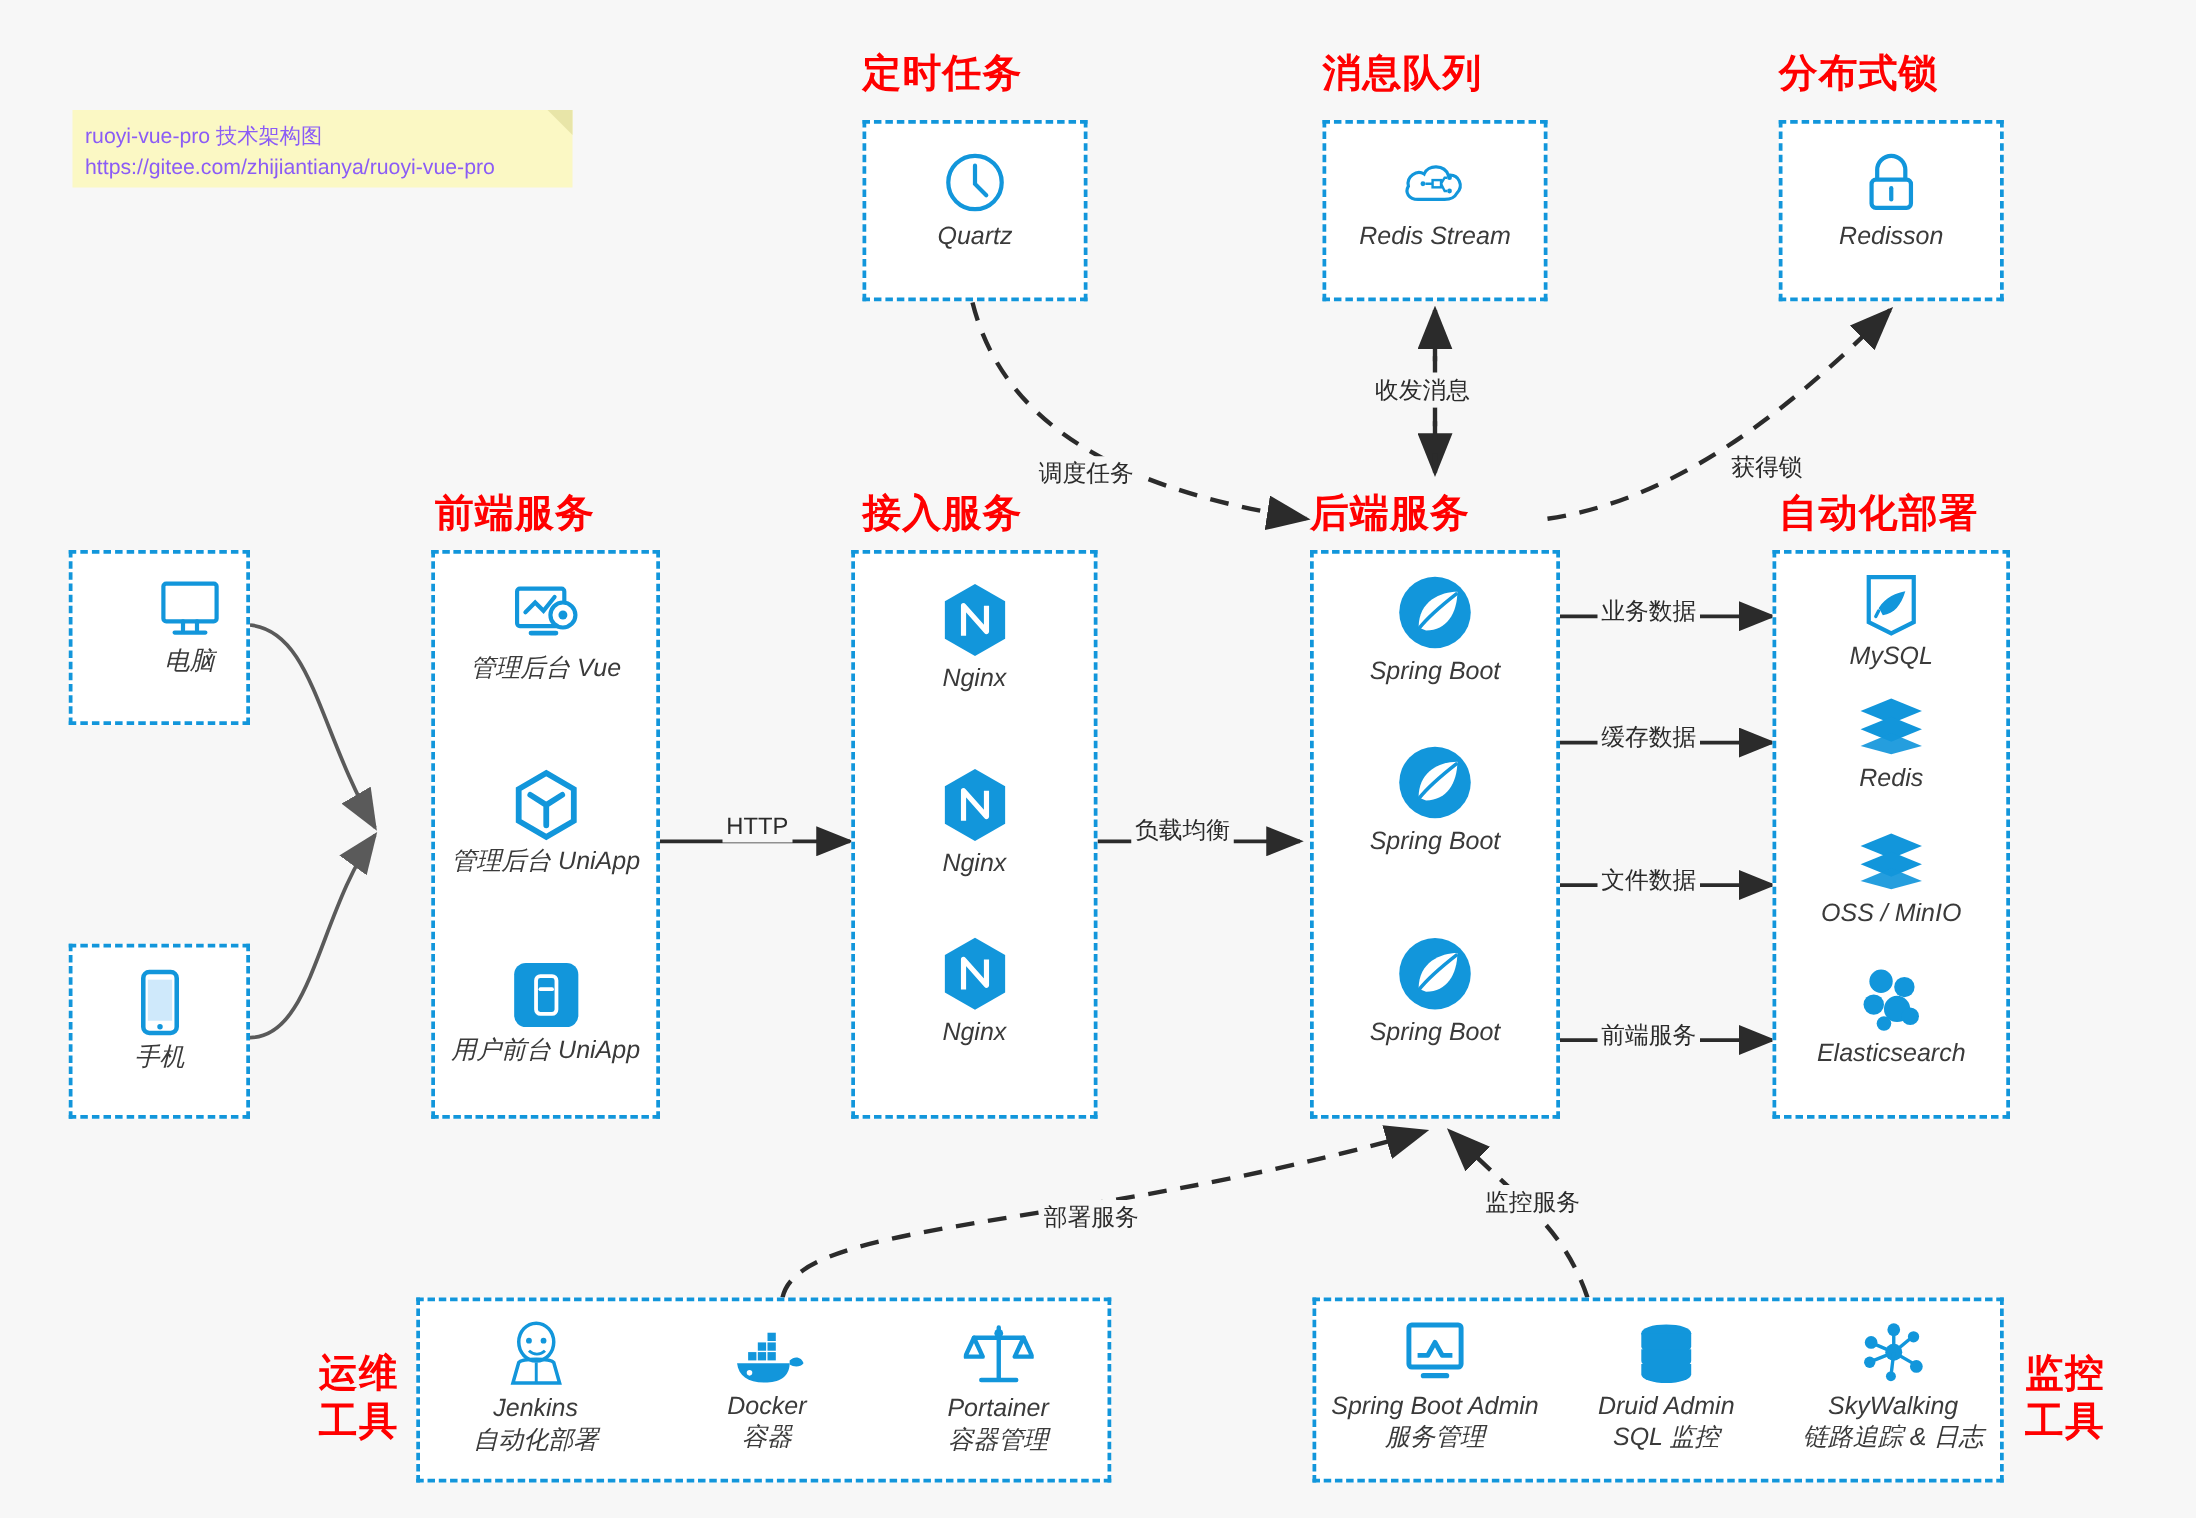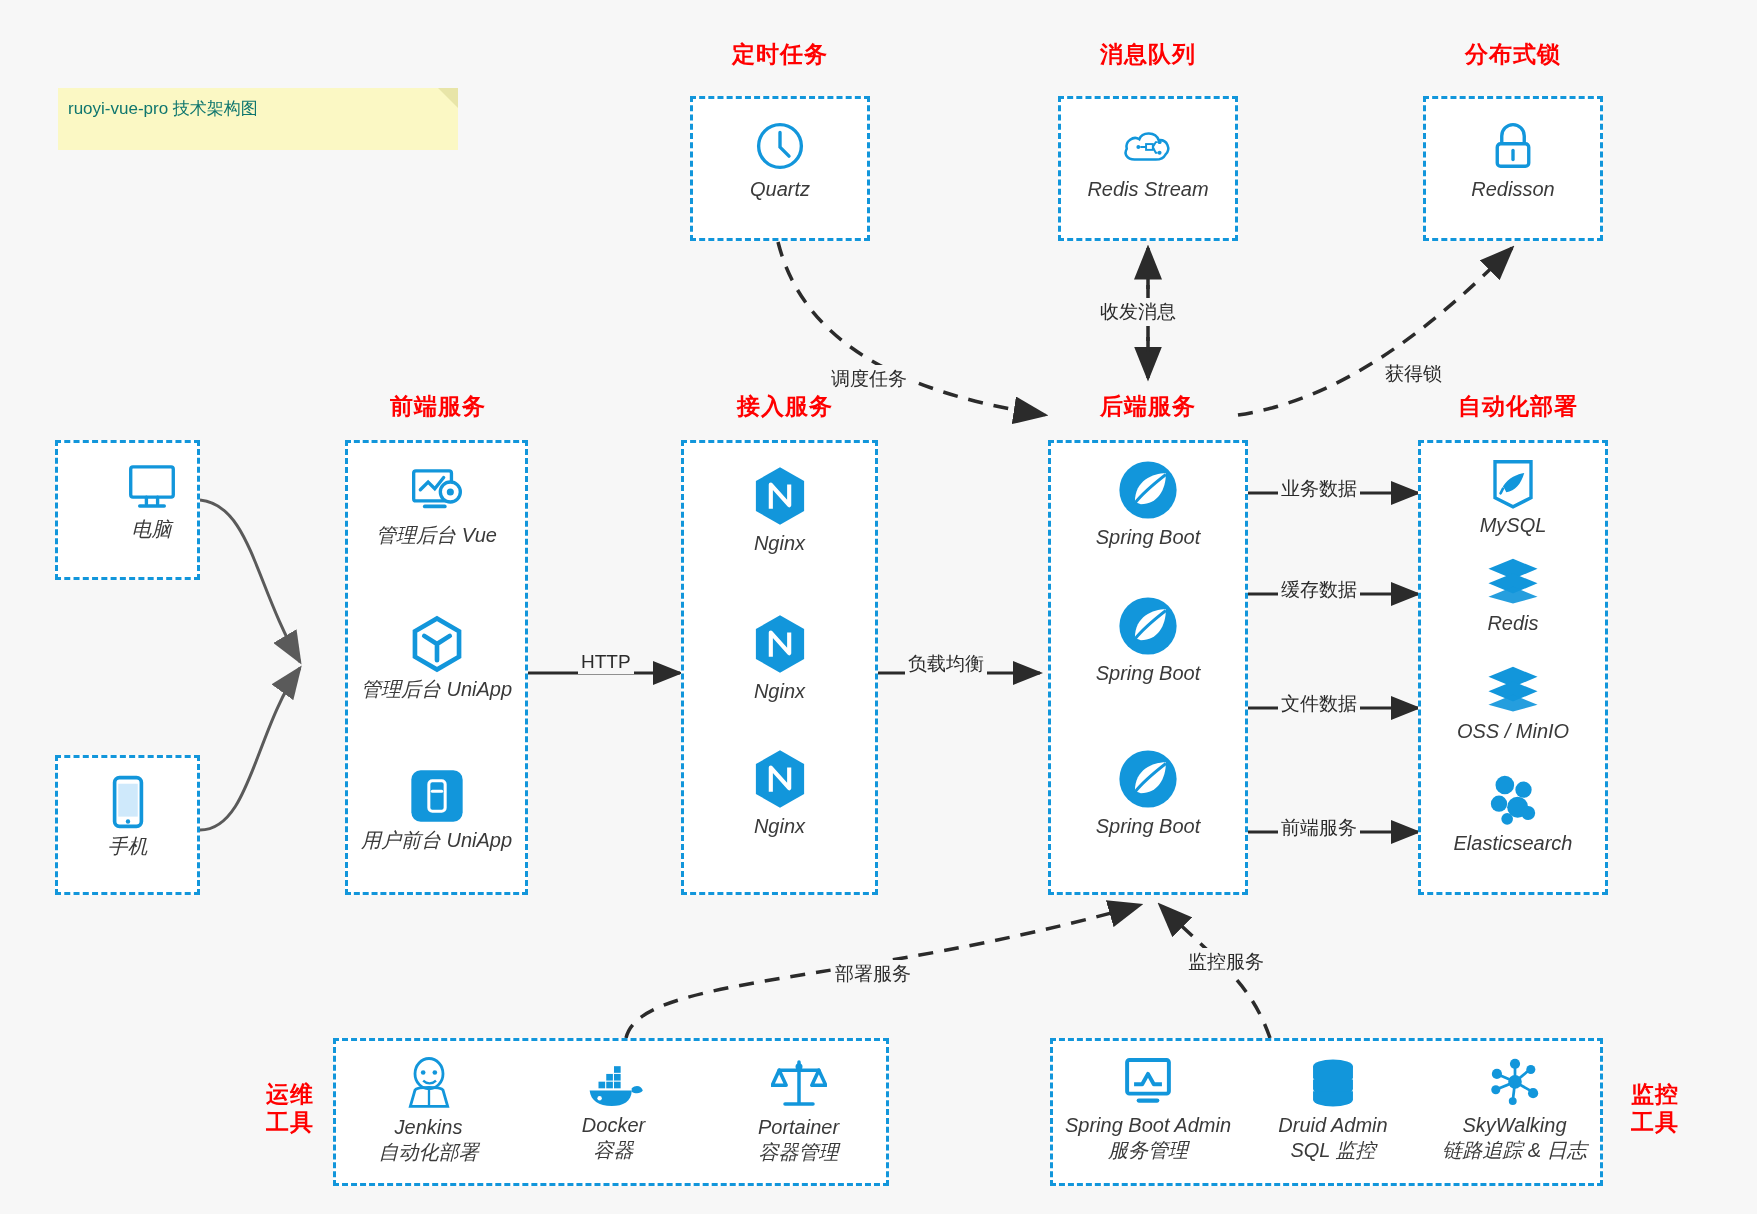--- a/index.html
+++ b/index.html
@@ -9,24 +9,23 @@
     font-family: "Liberation Sans", "DejaVu Sans", sans-serif;
     overflow: hidden;
   }
   #stage { position: relative; width: 1757px; height: 1214px; }
 
   
   .grp-title {
     position: absolute;
     color: #ff0000;
     font-weight: bold;
-    font-size: 23px;
+    font-size: 31px;
     letter-spacing: 1px;
     white-space: pre-line;
-    text-align: center;
     line-height: 1.22;
   }
   .box {
     position: absolute;
     border: 3px dashed #1296db;
     background: #ffffff;
   }
   .node { position: absolute; text-align: center; width: 100%; font-style: italic; }
   .node .lbl {
     font-size: 20px;
@@ -37,21 +36,21 @@
   }
   .ico { display: block; margin: 0 auto; }
 
   
   #note {
     position: absolute;
     left: 58px; top: 88px;
     width: 400px; height: 62px;
     background: #fbf8c4;
     font-size: 17px;
-    color: #0f766e;
+    color: #8b5cf6;
     padding: 9px 10px 0 10px;
     line-height: 1.45;
   }
   #note .corner {
     position: absolute; right: 0; top: 0;
     width: 0; height: 0;
     border-top: 20px solid #e8e5a8;
     border-left: 20px solid transparent;
   }
 
@@ -104,20 +103,21 @@
     <path d="M1248,832 L1418,832" stroke="#2b2b2b" stroke-width="3" fill="none" marker-end="url(#ahd)"></path>
 
     <path d="M626,1038 C640,975 860,985 1140,905" stroke="#2b2b2b" stroke-width="3.5" fill="none" stroke-dasharray="15,11" marker-end="url(#ahd)"></path>
 
     <path d="M1270,1038 C1250,980 1215,960 1160,905" stroke="#2b2b2b" stroke-width="3.5" fill="none" stroke-dasharray="15,11" marker-end="url(#ahd)"></path>
   </svg>
 
   <div id="note">
     <div class="corner"></div>
     <div>ruoyi-vue-pro 技术架构图</div>
+    <div>https://gitee.com/zhijiantianya/ruoyi-vue-pro</div>
   </div>
 
   <div class="grp-title" style="left:690px; top:40px; width:180px;">定时任务</div>
   <div class="box" style="left:690px; top:96px; width:180px; height:145px;">
     <div class="node" style="top:20px;">
       <svg class="ico" width="54" height="54" viewBox="0 0 48 48">
         <circle cx="24" cy="24" r="19" fill="none" stroke="#1296db" stroke-width="3"></circle>
         <path d="M24 12 L24 25 L32 33" fill="none" stroke="#1296db" stroke-width="3" stroke-linecap="round"></path>
       </svg>
       <div class="lbl">Quartz</div>

